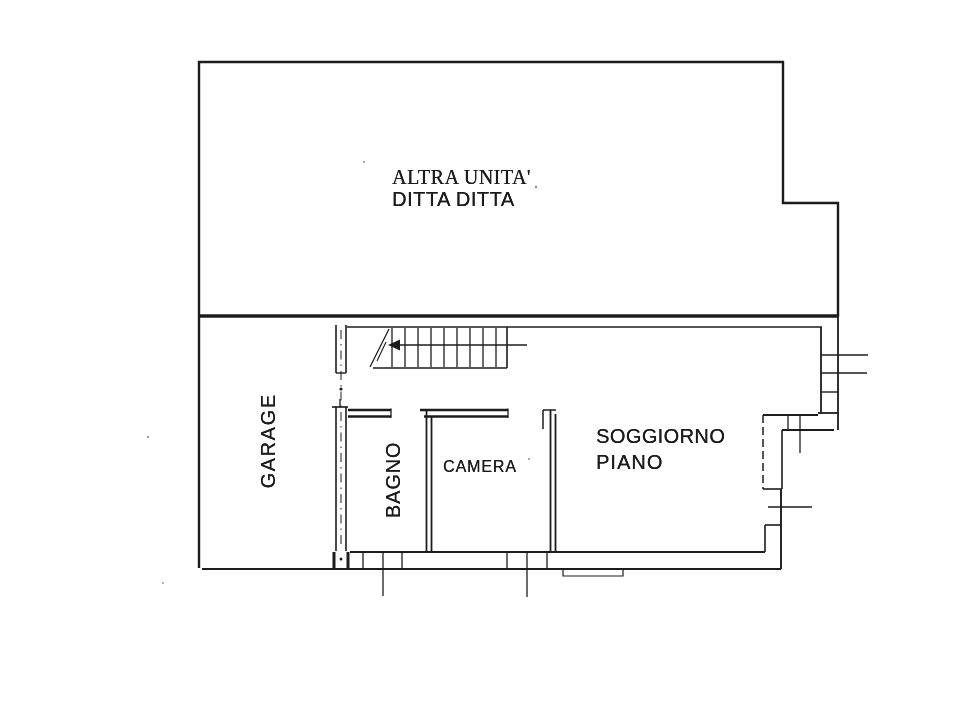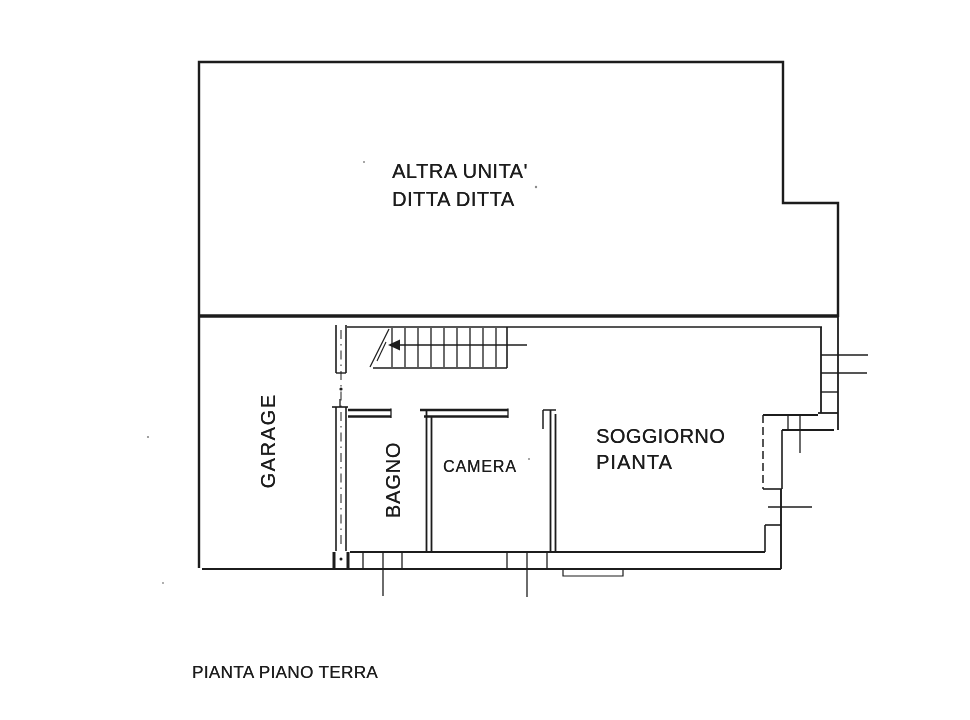--- a/index.html
+++ b/index.html
@@ -143,26 +143,25 @@
 
     <g>
       <circle class="speck" cx="148" cy="437" r="1.1"></circle>
       <circle class="speck" cx="163" cy="583" r="0.9"></circle>
       <circle class="speck" cx="536" cy="187" r="1.2"></circle>
       <circle class="speck" cx="364" cy="162" r="1.0"></circle>
       <circle class="speck" cx="529" cy="459" r="1.0"></circle>
     </g>
   </svg>
 
-  <div class="lbl" style="left:392px; top:161px;">ALTRA UNITA'</div>
+  <div class="lbl" style="left:392px; top:167px;font-family:Liberation Serif, serif;">ALTRA UNITA'</div>
   <div class="lbl" style="left:392px; top:189px;">DITTA DITTA</div>
 
   <div class="lbl vert garage" style="left:198px; top:431px;">GARAGE</div>
 
   <div class="lbl vert bagno" style="left:323px; top:470px;">BAGNO</div>
 
   <div class="lbl camera" style="left:443px; top:459px;">CAMERA</div>
 
   <div class="lbl sogg" style="left:596px; top:426px;">SOGGIORNO</div>
-  <div class="lbl cucina" style="left:596px; top:452px;">PIANTA</div>
+  <div class="lbl cucina" style="left:596px; top:452px;">PIANO</div>
 
-  <div class="lbl caption" style="left:192px; top:664px;">PIANTA PIANO TERRA</div>
 </div>
 
 </body></html>

